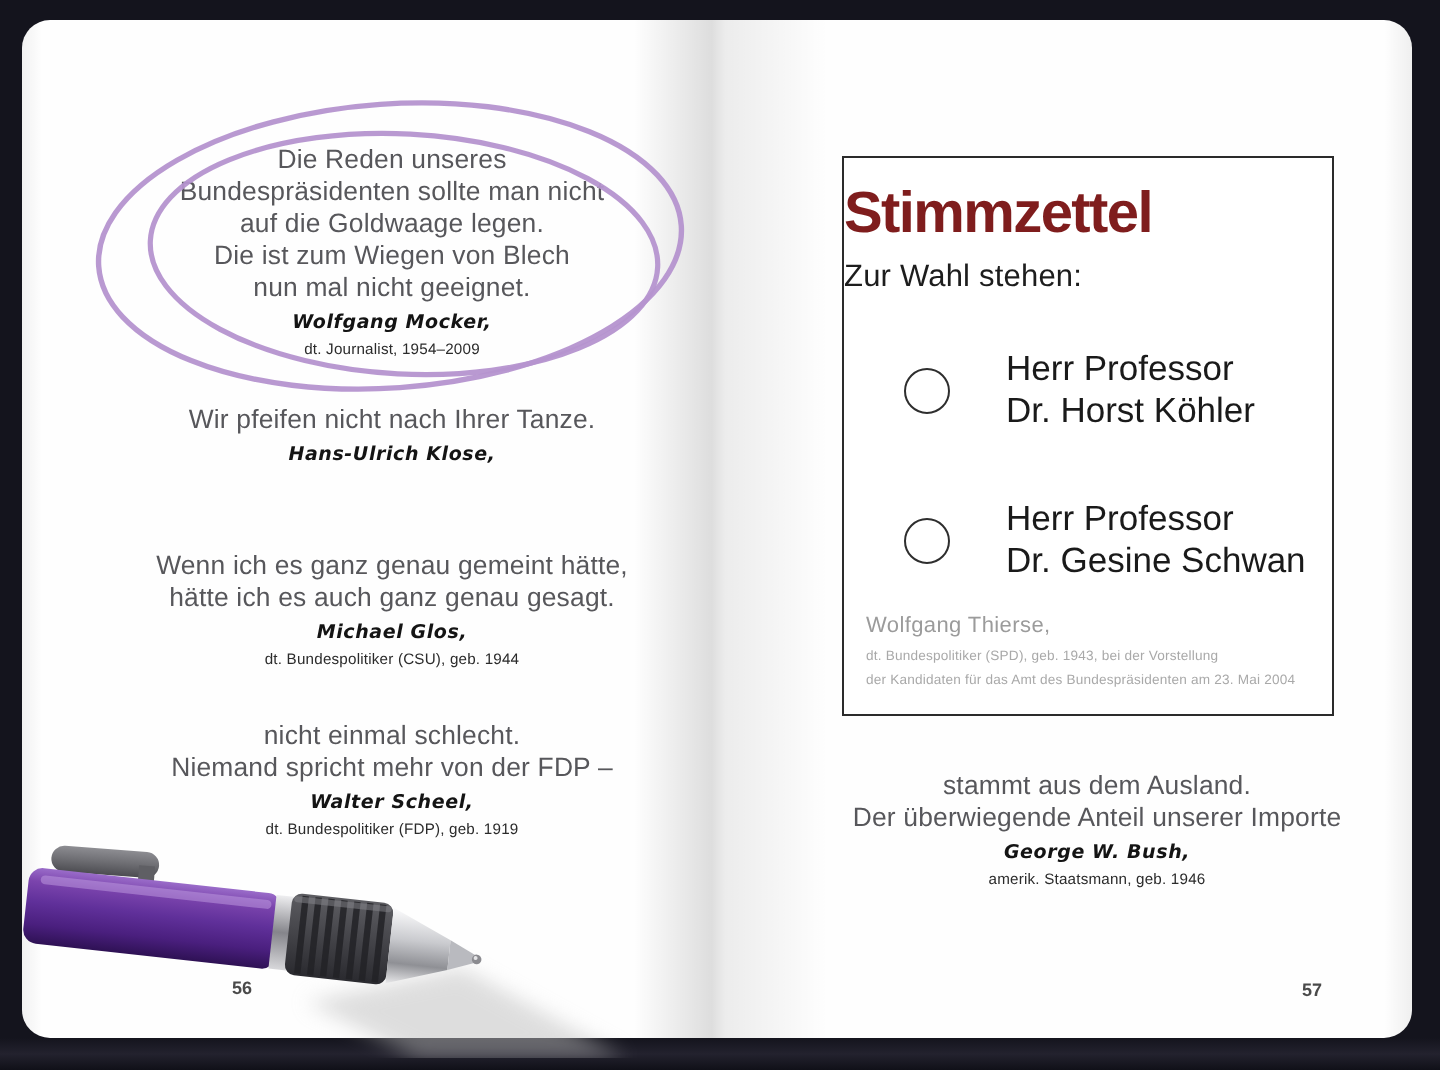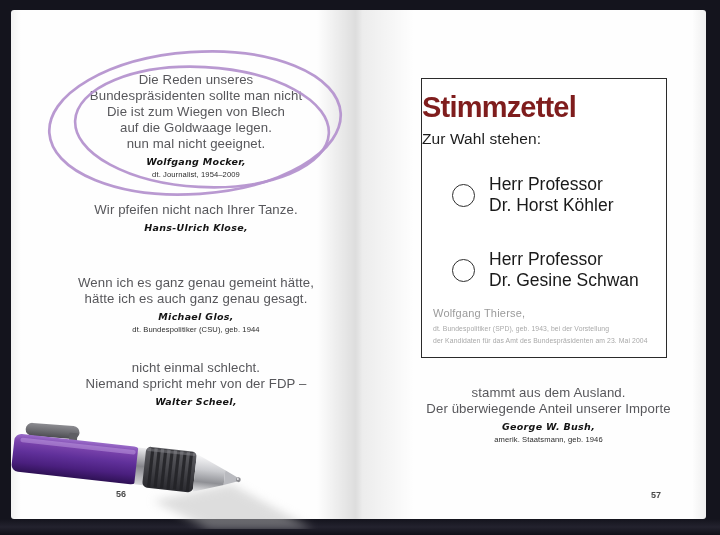--- a/index.html
+++ b/index.html
@@ -2,21 +2,21 @@
 <html><head>
 <meta charset="utf-8">
 <style>
   html,body{margin:0;padding:0;background:#000;}
   .stage{
     position:relative;width:720px;height:535px;overflow:hidden;
     background:linear-gradient(180deg,#14141d 0%,#14141d 97%,#23222e 98.5%,#101018 100%);
     font-family:"Liberation Sans",sans-serif;
   }
   .page-spread{
-    position:absolute;left:11px;top:10px;width:695px;height:509px;border-radius:3px;
+    position:absolute;left:11px;top:10px;width:695px;height:509px;border-radius:14px;
     background:
       linear-gradient(90deg,
         rgba(0,0,0,0.05) 0px, rgba(0,0,0,0) 10px,
         rgba(0,0,0,0) 44%, rgba(0,0,0,0.13) 49.6%,
         rgba(0,0,0,0.07) 50.6%, rgba(0,0,0,0) 58%,
         rgba(0,0,0,0) 98%, rgba(0,0,0,0.06) 100%),
       #fefefe;
   }
   
   .quote{
@@ -45,21 +45,21 @@
   }
   .ballot-title{
     position:absolute;top:13px;left:0;width:100%;
     font-size:29px;line-height:30px;font-weight:700;color:#7f1d1d;letter-spacing:-0.8px;
   }
   .ballot-subtitle{
     position:absolute;top:51px;left:0;width:100%;text-align:left;
     font-size:15.5px;color:#1d1d1d;letter-spacing:0.1px;
   }
   .ballot-option{
-    position:absolute;left:30px;display:flex;align-items:center;gap:14px;
+    position:absolute;left:30px;display:flex;align-items:center;gap:28px;
   }
   .opt1{top:95px;} .opt2{top:170px;}
   .radio-circle{
     width:23px;height:23px;border:1.7px solid #2e2e2e;border-radius:50%;
     box-sizing:border-box;flex:0 0 auto;background:#fff;
   }
   .opt-label{font-size:17.5px;line-height:21px;color:#1a1a1a;text-align:left;}
   .ballot-source-name{
     position:absolute;left:11px;top:228px;font-size:11px;color:#9b9b9b;letter-spacing:0.2px;
   }
@@ -77,22 +77,22 @@
 <body>
 
 <div class="stage">
   <div class="page-spread">
 
     <div>
 
       <div class="quote q1">
         <div class="quote-line">Die Reden unseres</div>
         <div class="quote-line">Bundespräsidenten sollte man nicht</div>
+        <div class="quote-line">auf die Goldwaage legen.</div>
         <div class="quote-line">Die ist zum Wiegen von Blech</div>
-        <div class="quote-line">auf die Goldwaage legen.</div>
         <div class="quote-line">nun mal nicht geeignet.</div>
         <div class="quote-author">Wolfgang Mocker,</div>
         <div class="quote-info">dt. Journalist, 1954–2009</div>
       </div>
 
       <svg class="highlight-svg" width="370" height="215" viewBox="0 0 370 215">
         <ellipse cx="184" cy="113" rx="146" ry="71" transform="rotate(-4 184 113)" fill="none" stroke="#b593cf" stroke-width="2.7" stroke-linecap="round" opacity="0.95"></ellipse>
         <ellipse cx="191" cy="117" rx="127" ry="60" transform="rotate(3 191 117)" fill="none" stroke="#b593cf" stroke-width="2.6" stroke-linecap="round" opacity="0.95"></ellipse>
       </svg>
 
@@ -105,20 +105,21 @@
         <div class="quote-line">Wenn ich es ganz genau gemeint hätte,</div>
         <div class="quote-line">hätte ich es auch ganz genau gesagt.</div>
         <div class="quote-author">Michael Glos,</div>
         <div class="quote-info">dt. Bundespolitiker (CSU), geb. 1944</div>
       </div>
 
       <div class="quote q4">
         <div class="quote-line">nicht einmal schlecht.</div>
         <div class="quote-line">Niemand spricht mehr von der FDP –</div>
         <div class="quote-author">Walter Scheel,</div>
+        <div class="quote-info">dt. Bundespolitiker (FDP), geb. 1919</div>
       </div>
 
       <div class="page-num pn-left">56</div>
     </div>
 
     <div>
 
       <div class="ballot">
         <div class="ballot-title">Stimmzettel</div>
         <div class="ballot-subtitle">Zur Wahl stehen:</div>

